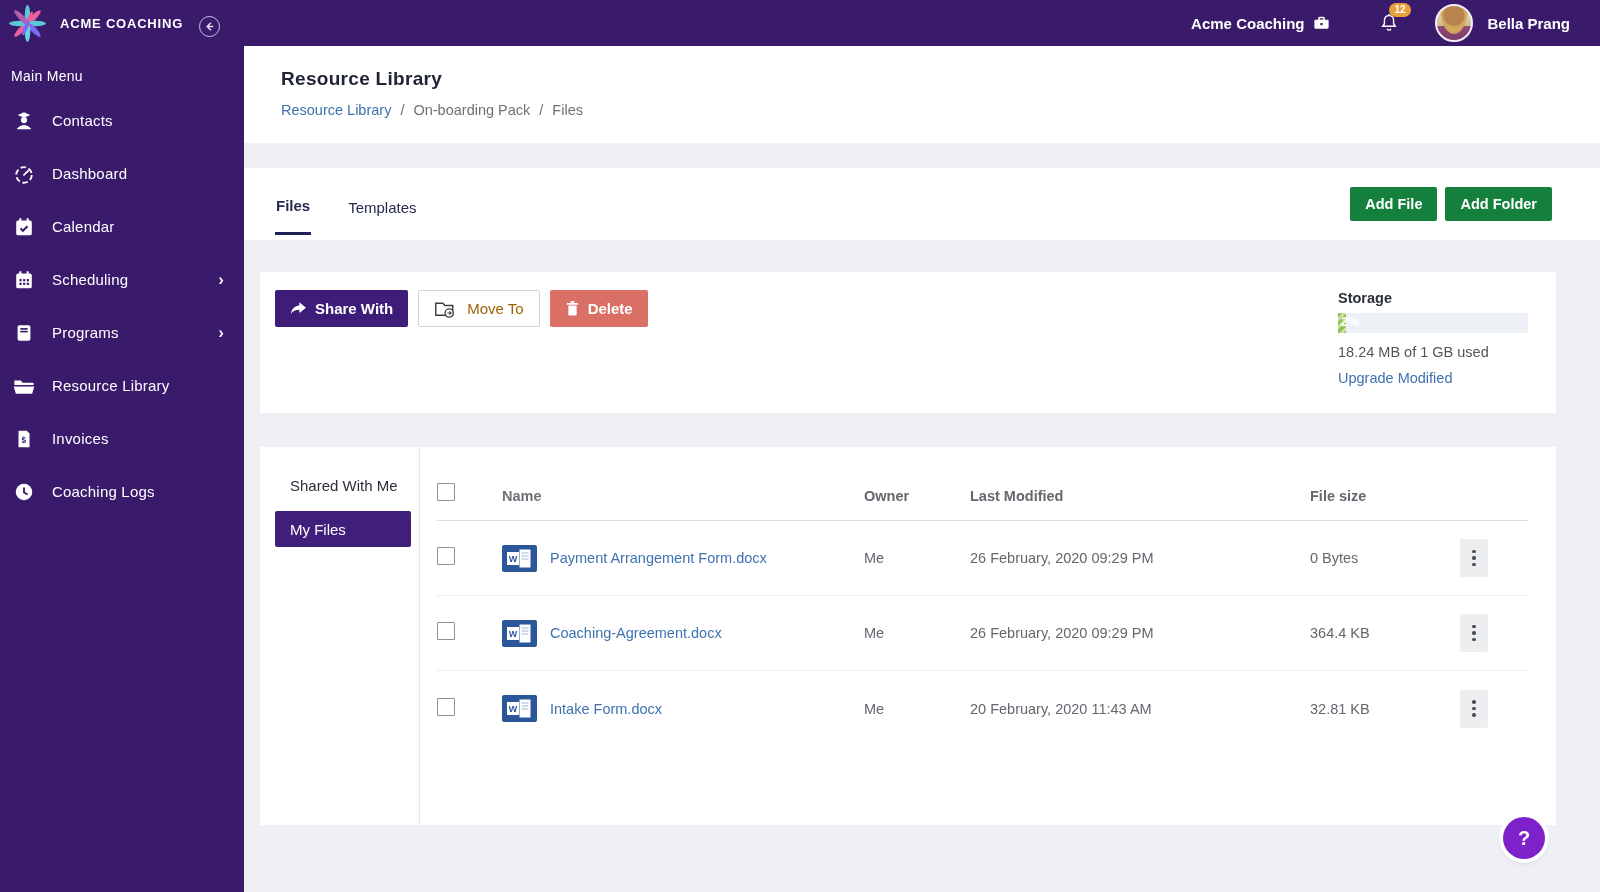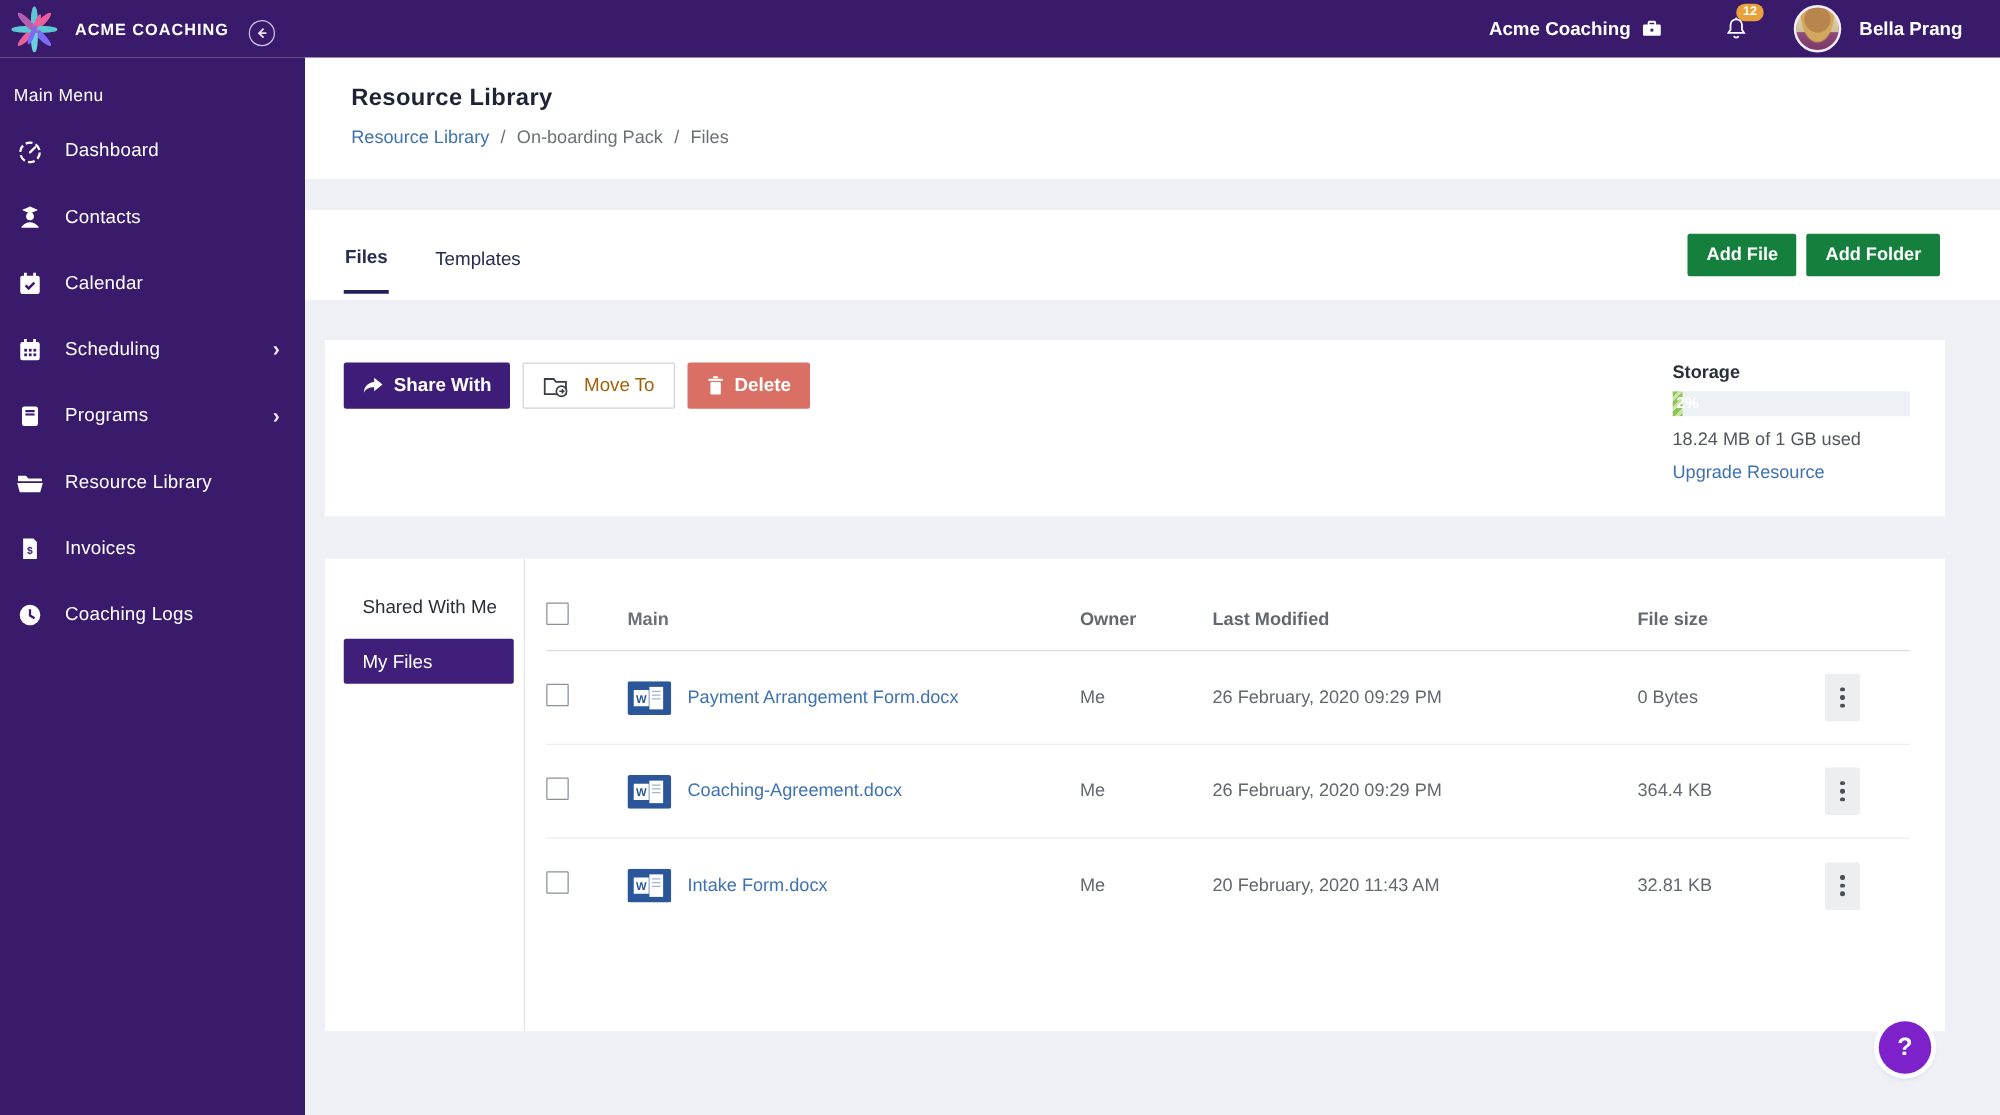--- a/index.html
+++ b/index.html
@@ -169,36 +169,36 @@
     <span class="user-name">Bella Prang</span>
   </div>
 </div>
 
 <div class="sidebar">
   <div class="menu-label">Main Menu</div>
 
   <div class="nav-item">
     <span class="nicon">
       <svg width="22" height="22" viewBox="0 0 24 24">
-          <circle cx="12" cy="13" r="8.5" fill="none" stroke="#fff" stroke-width="2" stroke-dasharray="6 3"></circle>
-          <line x1="12" y1="13" x2="16.5" y2="8.5" stroke="#fff" stroke-width="2" stroke-linecap="round"></line>
-        </svg>
-    </span>
-    <span>Dashboard</span>
-  </div>
-
-  <div class="nav-item">
-    <span class="nicon">
-      <svg width="22" height="22" viewBox="0 0 24 24">
           <polygon points="12,2.5 19,5.5 12,8.5 5,5.5" fill="#fff"></polygon>
           <circle cx="12" cy="11" r="3.4" fill="#fff"></circle>
           <path d="M4.5 20 q7.5 -7.5 15 0 v1 h-15 Z" fill="#fff"></path>
         </svg>
     </span>
     <span>Contacts</span>
+  </div>
+
+  <div class="nav-item">
+    <span class="nicon">
+      <svg width="22" height="22" viewBox="0 0 24 24">
+          <circle cx="12" cy="13" r="8.5" fill="none" stroke="#fff" stroke-width="2" stroke-dasharray="6 3"></circle>
+          <line x1="12" y1="13" x2="16.5" y2="8.5" stroke="#fff" stroke-width="2" stroke-linecap="round"></line>
+        </svg>
+    </span>
+    <span>Dashboard</span>
   </div>
 
   <div class="nav-item">
     <span class="nicon">
       <svg width="22" height="22" viewBox="0 0 24 24">
           <rect x="3.5" y="5" width="17" height="16" rx="2" fill="#fff"></rect>
           <line x1="8" y1="2.5" x2="8" y2="7" stroke="#fff" stroke-width="2.4"></line>
           <line x1="16" y1="2.5" x2="16" y2="7" stroke="#fff" stroke-width="2.4"></line>
           <path d="M8.2 13.5 l2.6 2.6 l5 -5" fill="none" stroke="#3a1a6b" stroke-width="2.2"></path>
         </svg>
@@ -319,36 +319,36 @@
       <span>Delete</span>
     </button>
 
     <div class="storage-block">
       <div class="storage-title">Storage</div>
       <div class="storage-bar">
         <div class="storage-fill"></div>
         <span class="storage-pct">2%</span>
       </div>
       <div class="storage-used">18.24 MB of 1 GB used</div>
-      <div class="storage-upgrade">Upgrade Resource</div>
+      <div class="storage-upgrade">Upgrade Modified</div>
     </div>
   </div>
 
   <div class="gap34"></div>
 
   <div class="list-card">
     <div class="side-tabs">
       <div class="side-tab">Shared With Me</div>
       <div class="side-tab active">My Files</div>
     </div>
 
     <div class="table-area">
       <div class="t-row t-head">
         <span class="c-check"><span class="checkbox"></span></span>
-        <span class="c-name">Main</span>
+        <span class="c-name">Name</span>
         <span class="c-owner">Owner</span>
         <span class="c-mod">Last Modified</span>
         <span class="c-size">File size</span>
         <span class="c-menu"></span>
       </div>
 
       <div class="t-row file-row">
         <span class="c-check"><span class="checkbox"></span></span>
         <span class="c-name">
           <svg class="word-icon" viewBox="0 0 35 27">

